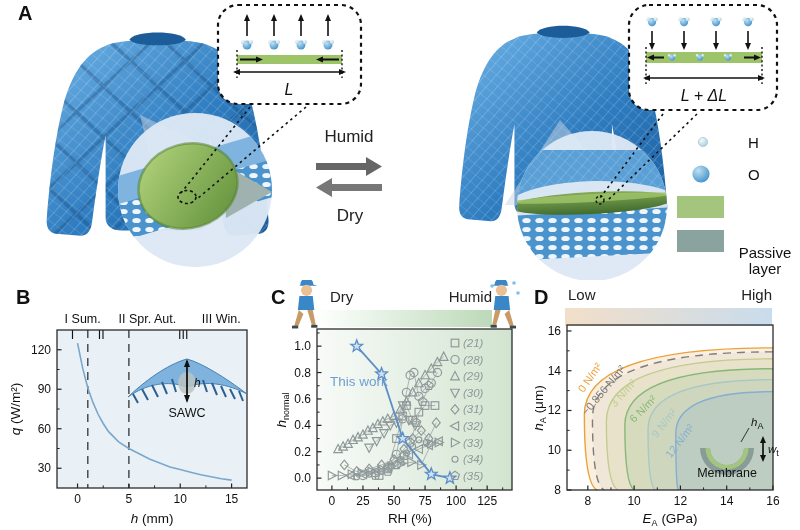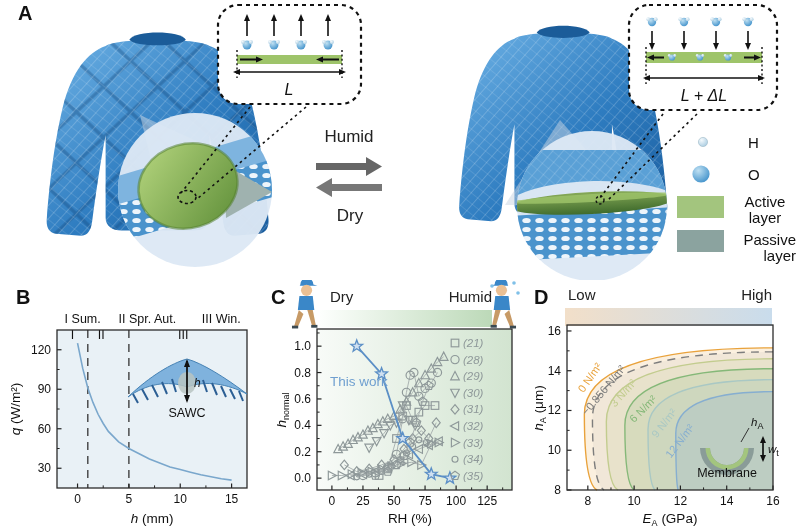--- a/index.html
+++ b/index.html
@@ -196,22 +196,21 @@
     <g>
       <circle cx="703" cy="142" r="4.6" fill="url(#sphH)" stroke="#9db8c6" stroke-width="0.6"></circle>
       <circle cx="701" cy="174" r="8.6" fill="url(#sphO)"></circle>
       <rect x="677" y="196" width="47" height="22" fill="#a3c57e"></rect>
       <rect x="677" y="230" width="47" height="22" fill="#8ba39f"></rect>
       <text x="748" y="148" font-size="15" fill="#111">H</text>
       <text x="748" y="180" font-size="15" fill="#111">O</text>
     </g>
   </svg>
 
-  <div class="leglab" style="left:734px;top:194px;width:62px;text-align:center">Active layer</div>
-  <div class="leglab" style="left:734px;top:232px;width:62px;text-align:right">Passive layer</div>
+  <div class="leglab" style="left:734px;top:245px;width:62px;text-align:center">Passive layer</div>
 
   <svg id="svgB" class="abs" style="left:0;top:280px" width="270" height="250" viewBox="0 0 270 250">
     <g id="plotB">
         <rect x="57" y="50" width="190" height="158" fill="#e9f1f6"></rect>
         <line x1="87.8108108108108" y1="50" x2="87.8108108108108" y2="208" stroke="#333" stroke-width="1.3" stroke-dasharray="8,6"></line>
         <line x1="128.89189189189187" y1="50" x2="128.89189189189187" y2="208" stroke="#333" stroke-width="1.3" stroke-dasharray="8,6"></line>
         <polyline points="77.54054054054055,63.166666666666664 82.67567567567568,88.18333333333334 87.8108108108108,107.93333333333334 92.94594594594594,122.41666666666667 98.08108108108108,134.26666666666665 103.21621621621622,143.48333333333335 108.35135135135135,151.38333333333333 113.48648648648648,156.65 118.62162162162161,161.91666666666669 128.89189189189187,168.5 139.16216216216216,173.76666666666665 149.43243243243245,179.03333333333333 159.7027027027027,182.98333333333332 169.97297297297297,186.93333333333334 180.24324324324323,189.56666666666666 190.51351351351352,192.2 200.78378378378378,194.83333333333334 211.05405405405406,196.80833333333334 221.32432432432432,198.78333333333333 231.59459459459458,200.1" fill="none" stroke="#7aa7cc" stroke-width="1.6"></polyline>
         <text x="72.4054054054054" y="59.21666666666667" font-size="12.5" fill="#111" text-anchor="middle">I</text>
         <text x="101.16216216216216" y="59.21666666666667" font-size="12.5" fill="#111" text-anchor="middle">II</text>
         <text x="183.32432432432432" y="59.21666666666667" font-size="12.5" fill="#111" text-anchor="middle">III</text>

